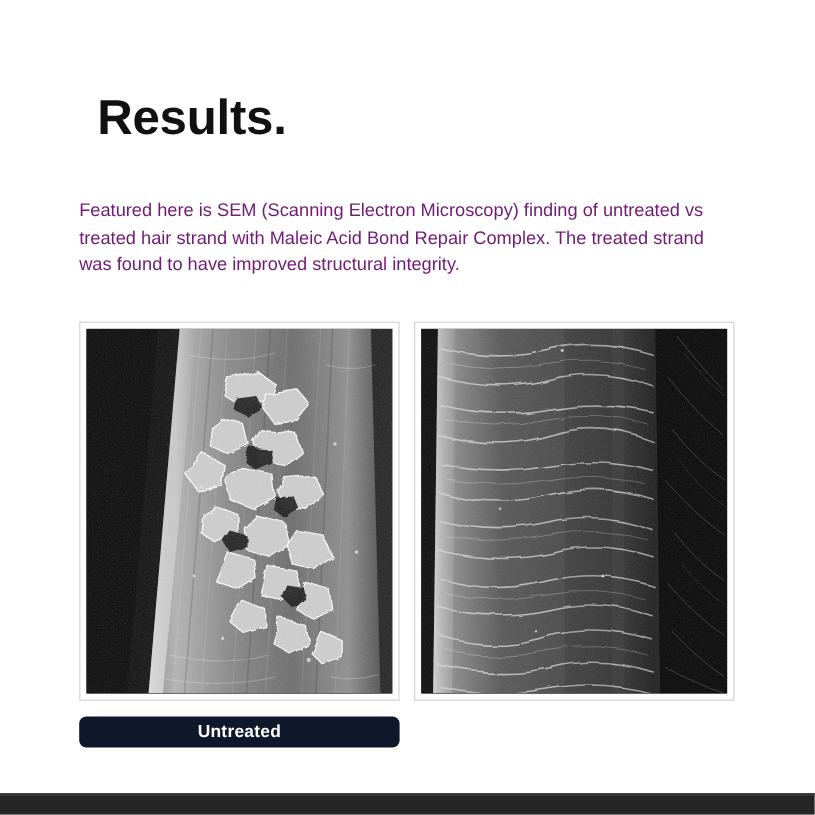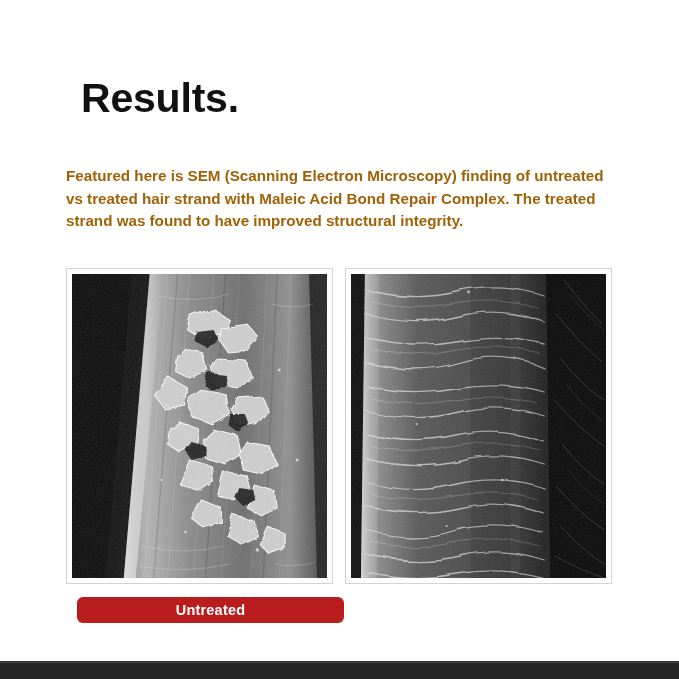--- a/index.html
+++ b/index.html
@@ -51,22 +51,22 @@
   }
 
   
   .body-text {
     position: absolute;
     left: 66px;
     top: 165px;
     width: 550px;
     font-size: 15.2px;
     line-height: 22.5px;
-    color: #a16207;
-    font-weight: 700;
+    color: #701a75;
+    font-weight: 400;
   }
 
   
   .panels {
     position: absolute;
     left: 66px;
     top: 268px;
     width: 546px;
     height: 316px;
   }
@@ -101,31 +101,30 @@
     left: 66px;
     top: 597px;
     width: 546px;
     height: 26px;
   }
   .label-btn {
     position: absolute;
     top: 0;
     width: 267px;
     height: 26px;
-    background: #b91c1c;
+    background: #0f172a;
     border-radius: 6px;
     color: #ffffff;
     font-size: 14.5px;
     font-weight: 700;
     letter-spacing: 0.2px;
     display: flex;
     align-items: center;
     justify-content: center;
     box-sizing: border-box;
-    margin-left: 11px;
   }
   .label-left { left: 0; }
   .label-right { left: 279px; }
 
   
   .caption {
     position: absolute;
     left: 0;
     top: 633px;
     width: 679px;

